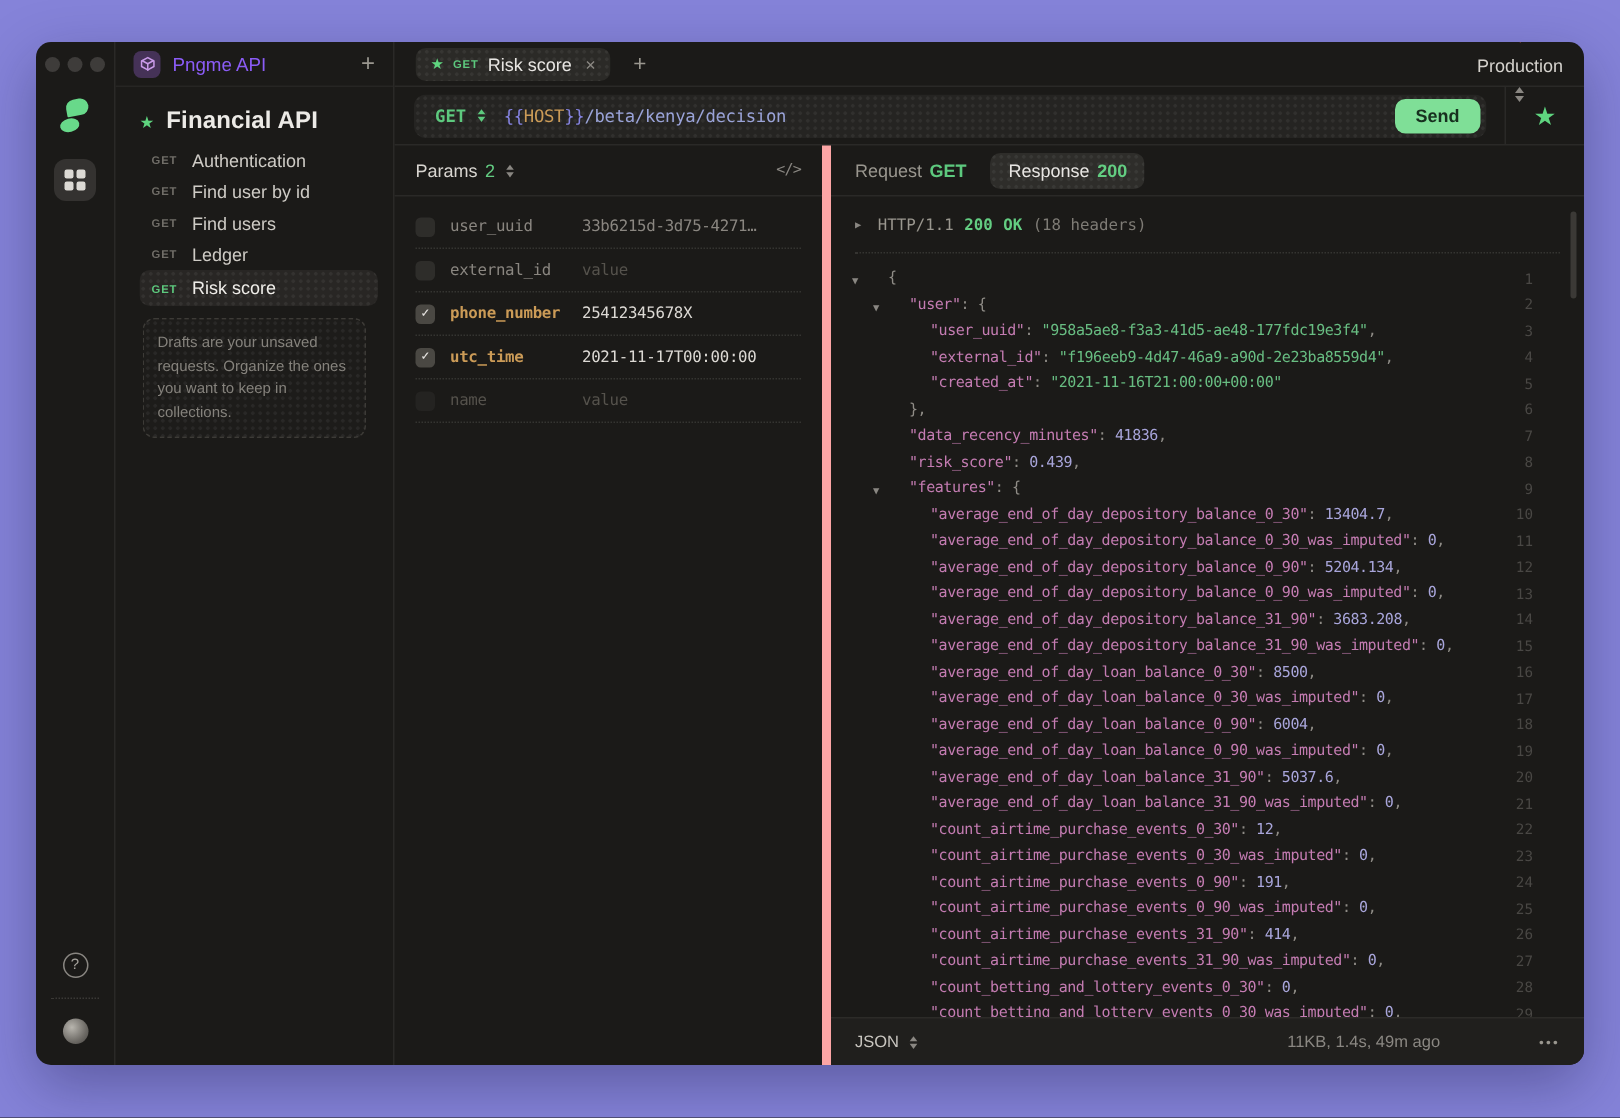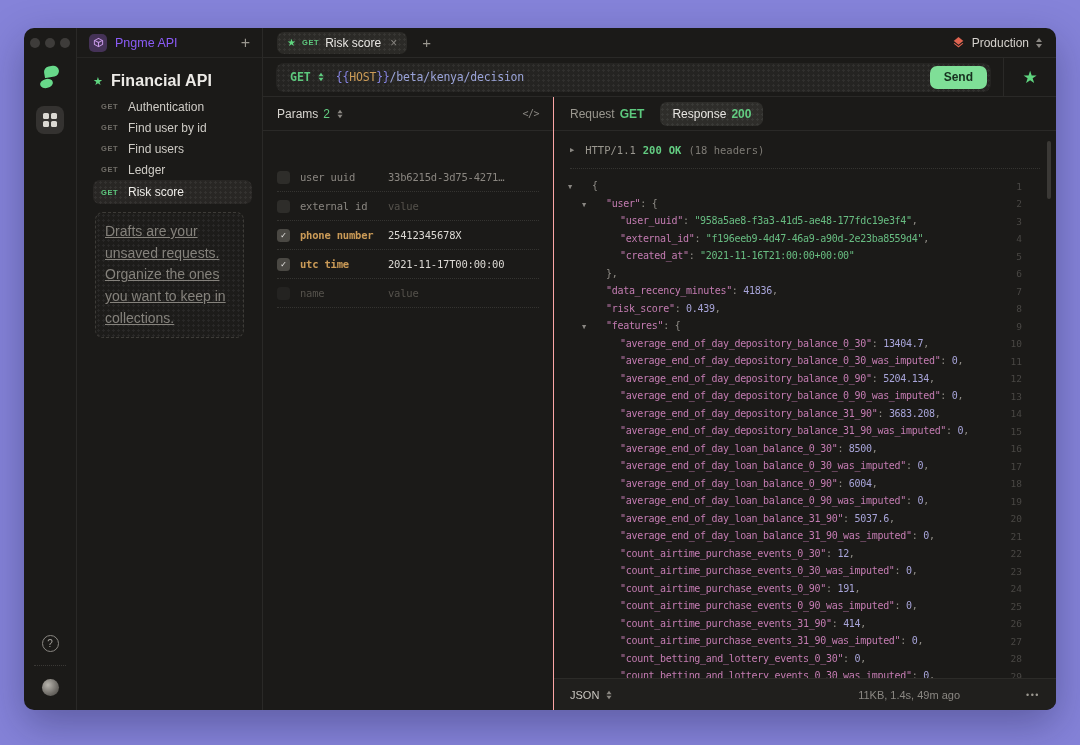--- a/index.html
+++ b/index.html
@@ -48,47 +48,47 @@
   .req-row.selected { height:24px; background-color:#282624; }
   .req-method { width:27px; font-size:7.5px; font-weight:700; letter-spacing:.6px; color:#716e68; flex:none; }
   .req-row.selected .req-method { color:#5dc97e; }
   .req-label { font-size:12px; color:#cecbc5; }
   .req-row.selected .req-label { color:#efede9; }
   .other-row { display:flex; align-items:center; gap:8px; height:26px; margin-top:10px; cursor:pointer; }
   .o-label { font-size:12.5px; font-weight:700; color:#eceae6; }
   .drafts-row { display:flex; align-items:center; gap:9px; height:22px; margin-top:14px; cursor:pointer; }
   .drafts-icon { width:9px; height:9px; border:1px dashed #85827c; border-radius:2px; }
   .d-label { font-size:12px; color:#b8b5af; }
-  .hint-box { margin:8px 10px 0 2px; border:1px dashed #3d3b37; border-radius:8px; padding:8px 9px; font-size:14px; color:#85827c; line-height:1.55; background-color:#1d1c1a;text-decoration:underline; }
+  .hint-box { margin:8px 10px 0 2px; border:1px dashed #3d3b37; border-radius:8px; padding:8px 9px; font-size:10px; color:#85827c; line-height:1.55; background-color:#1d1c1a; }
   
   .main { flex:1; display:flex; flex-direction:column; min-width:0; }
   .tabbar { height:30px; flex:none; display:flex; align-items:center; padding:0 14px; border-bottom:1px solid #2a2927; }
   .tab { display:flex; align-items:center; gap:6px; background-color:#2b2a27; border-radius:7px; height:22px; padding:0 10px; cursor:pointer; }
   .tab-star { color:#5fd57f; font-size:10px; }
   .tab-method { font-size:7.5px; font-weight:700; letter-spacing:.6px; color:#5dc97e; }
   .tab-label { font-size:12px; color:#e8e6e3; }
   .tab-close { color:#8a8782; font-size:12px; margin-left:3px; cursor:pointer; }
   .newtab { margin-left:15px; color:#9a978f; font-size:15px; cursor:pointer; }
-  .env { margin-left:auto; display:flex; align-items:center; gap:7px; color:#d5d2cd; font-size:12px; cursor:pointer; }
+  .env { margin-left:auto; display:flex; align-items:center; gap:7px; color:#d5d2cd; font-size:12px; cursor:pointer;flex-direction:column; }
   .updown { display:inline-flex; flex-direction:column; gap:2px; color:#8a8782; }
   .updown i { width:0; height:0; border-left:3px solid transparent; border-right:3px solid transparent; }
   .updown .up { border-bottom:4px solid currentColor; }
   .updown .dn { border-top:4px solid currentColor; }
   .urlrow { height:39px; flex:none; display:flex; align-items:center; border-bottom:1px solid #2a2927; padding-left:13px; }
   .url-pill { flex:1; height:29px; background-color:#252422; border-radius:8px; display:flex; align-items:center; padding:0 4px 0 14px; margin-right:12px; min-width:0; }
   .url-method { color:#5dc97e; font-size:11.5px; font-weight:700; font-family:"DejaVu Sans Mono", monospace; }
   .url-pill .updown { color:#5dc97e; margin:0 12px 0 7px; transform:scale(.85); }
   .url-text { font-size:11.5px; letter-spacing:-.2px; white-space:nowrap; }
   .u-brace { color:#8583e0; } .u-var { color:#cb9b57; } .u-path { color:#9aa3d8; }
   .send-btn { margin-left:auto; height:23px; padding:0 14px; background:#7fdf97; color:#17301f; border-radius:7px; font-size:12px; font-weight:700; display:flex; align-items:center; cursor:pointer; flex:none; }
   .fav-area { width:53px; height:100%; border-left:1px solid #2a2927; display:flex; align-items:center; justify-content:center; flex:none; }
   .fav-star { color:#5fd57f; font-size:17px; cursor:pointer; }
   .panels { flex:1; display:flex; min-height:0; }
   
-  .params-panel { width:291px; flex:none; border-right:1px solid #fca5a5; display:flex; flex-direction:column;gap:26px; }
+  .params-panel { width:291px; flex:none; border-right:6px solid #fca5a5; display:flex; flex-direction:column; }
   .panel-header { height:34px; flex:none; display:flex; align-items:center; padding:0 14px; border-bottom:1px solid #2a2927; }
   .params-title { font-size:12px; color:#d8d5d0; }
   .params-count { font-size:12px; color:#63cd82; margin-left:5px; }
   .panel-header .updown { margin-left:7px; transform:scale(.85); }
   .code-toggle { margin-left:auto; color:#8a8782; font-size:10px; letter-spacing:-.5px; cursor:pointer; }
   .param-rows { padding:6px 14px 0; }
   .param-row { height:29px; display:flex; align-items:center; gap:10px; border-bottom:1px dotted #353431; }
   .cb { width:13px; height:13px; border-radius:3.5px; background:#2e2d2a; flex:none; cursor:pointer; display:flex; align-items:center; justify-content:center; font-size:9px; color:transparent; }
   .cb.checked { background:#4a4843; color:#e8e6e3; }
   .cb.ghost { background:#242321; }

